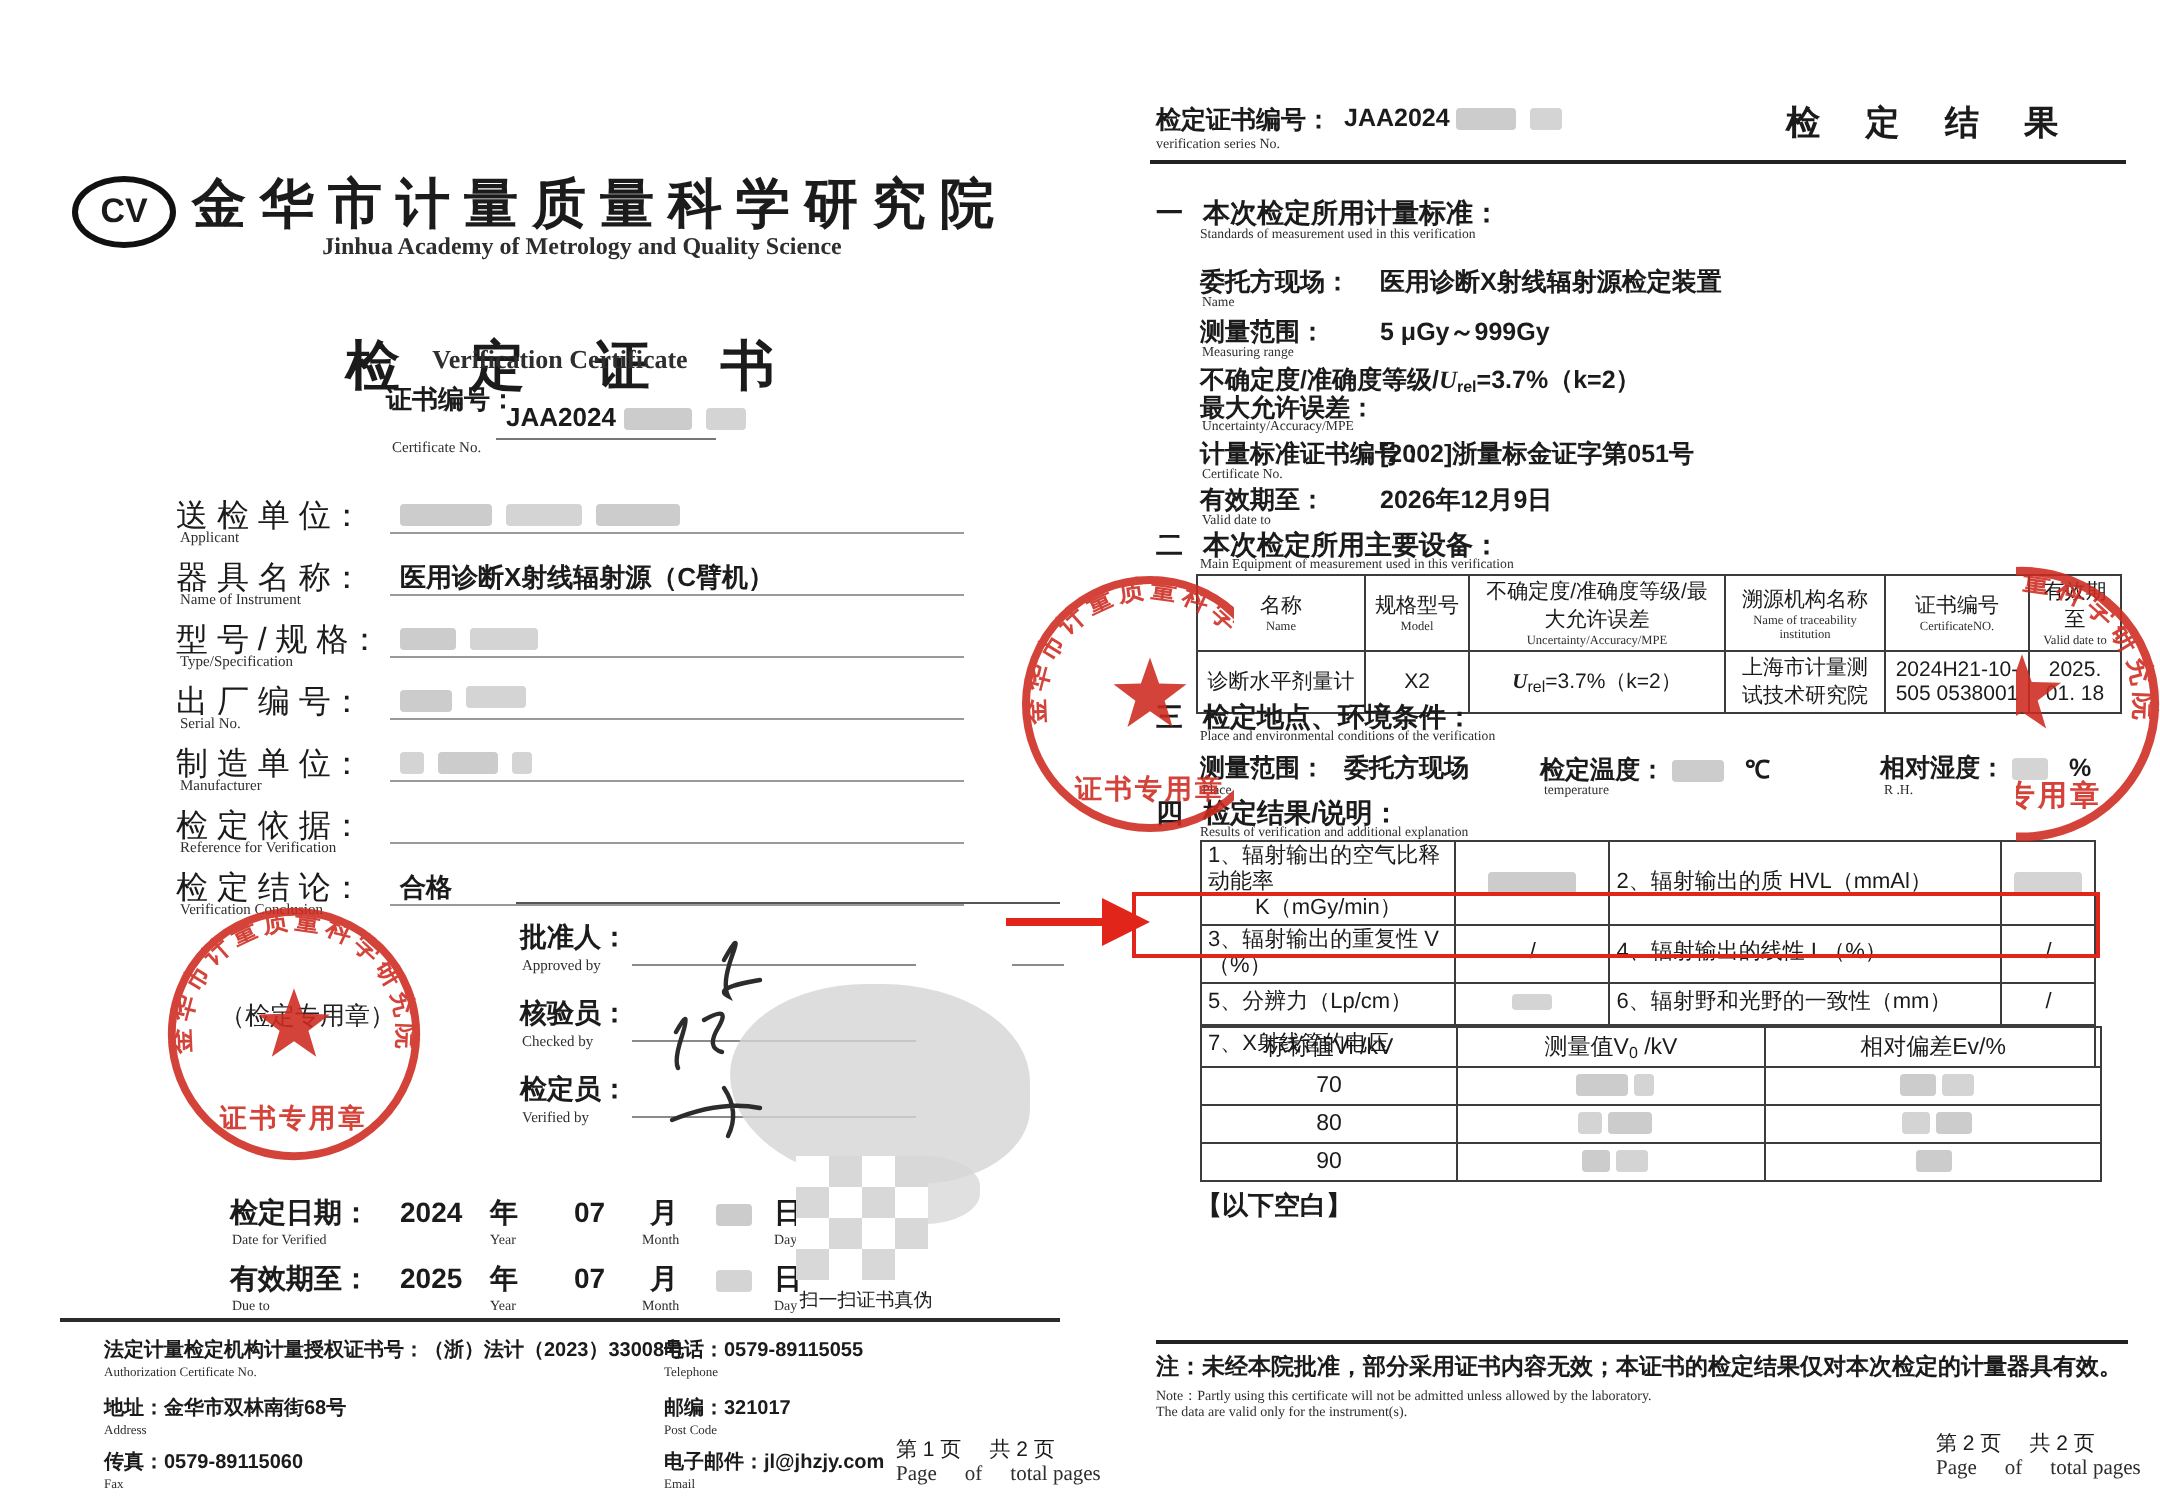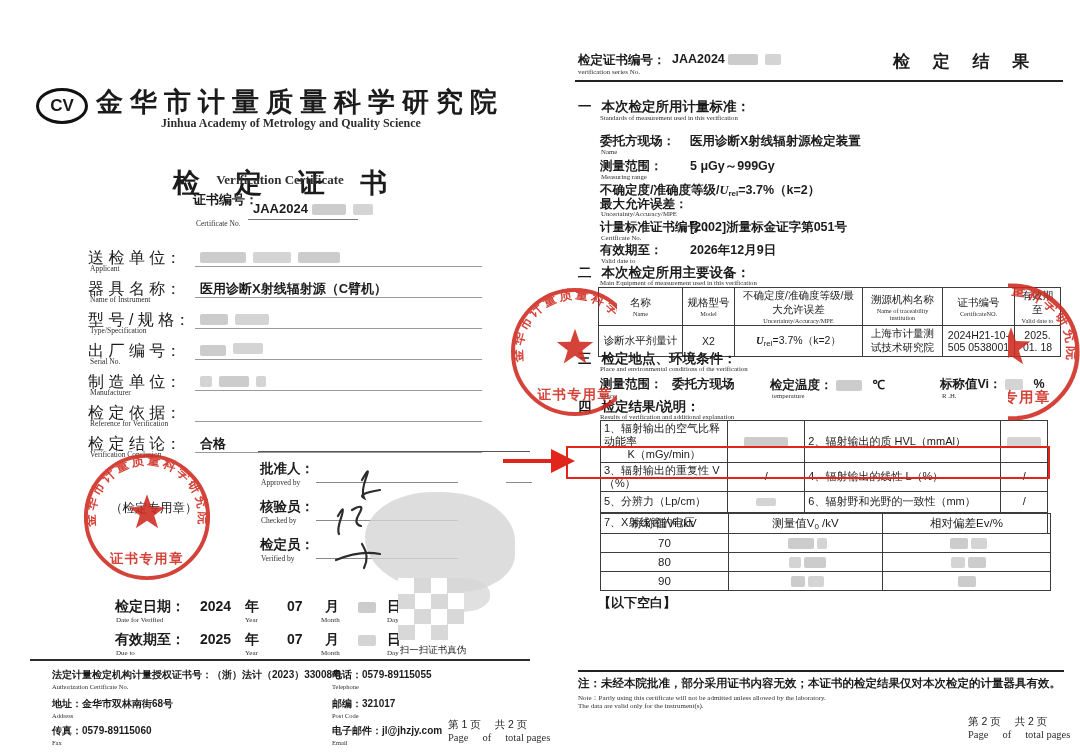--- a/index.html
+++ b/index.html
@@ -338,21 +338,21 @@
   <div class="s1-label b" style="top:376px">测量范围：</div>
   <div class="s1-en en" style="top:392px">Place</div>
   <div class="abs sb" style="left:672px;top:376px;font-size:12.5px">委托方现场</div>
   <div class="abs sb" style="left:770px;top:376px;font-size:12.5px">
     <span>检定温度：</span>
     <span class="rb" style="width:26px"></span>
     <span>℃</span>
   </div>
   <div class="abs en" style="left:772px;top:392px;font-size:6.8px">temperature</div>
   <div class="abs sb" style="left:940px;top:376px;font-size:12.5px">
-    <span>标称值Vi：</span>
+    <span>相对湿度：</span>
     <span class="rb rb2" style="width:18px"></span>
     <span>%</span>
   </div>
   <div class="abs en" style="left:942px;top:392px;font-size:6.8px">R .H.</div>
 
   <div class="sec-head" style="left:578px;top:398px">
     <span class="num">四</span><span>检定结果/说明：</span>
   </div>
   <div class="sec-en en" style="left:600px;top:413px">Results of verification and additional explanation</div>
 

